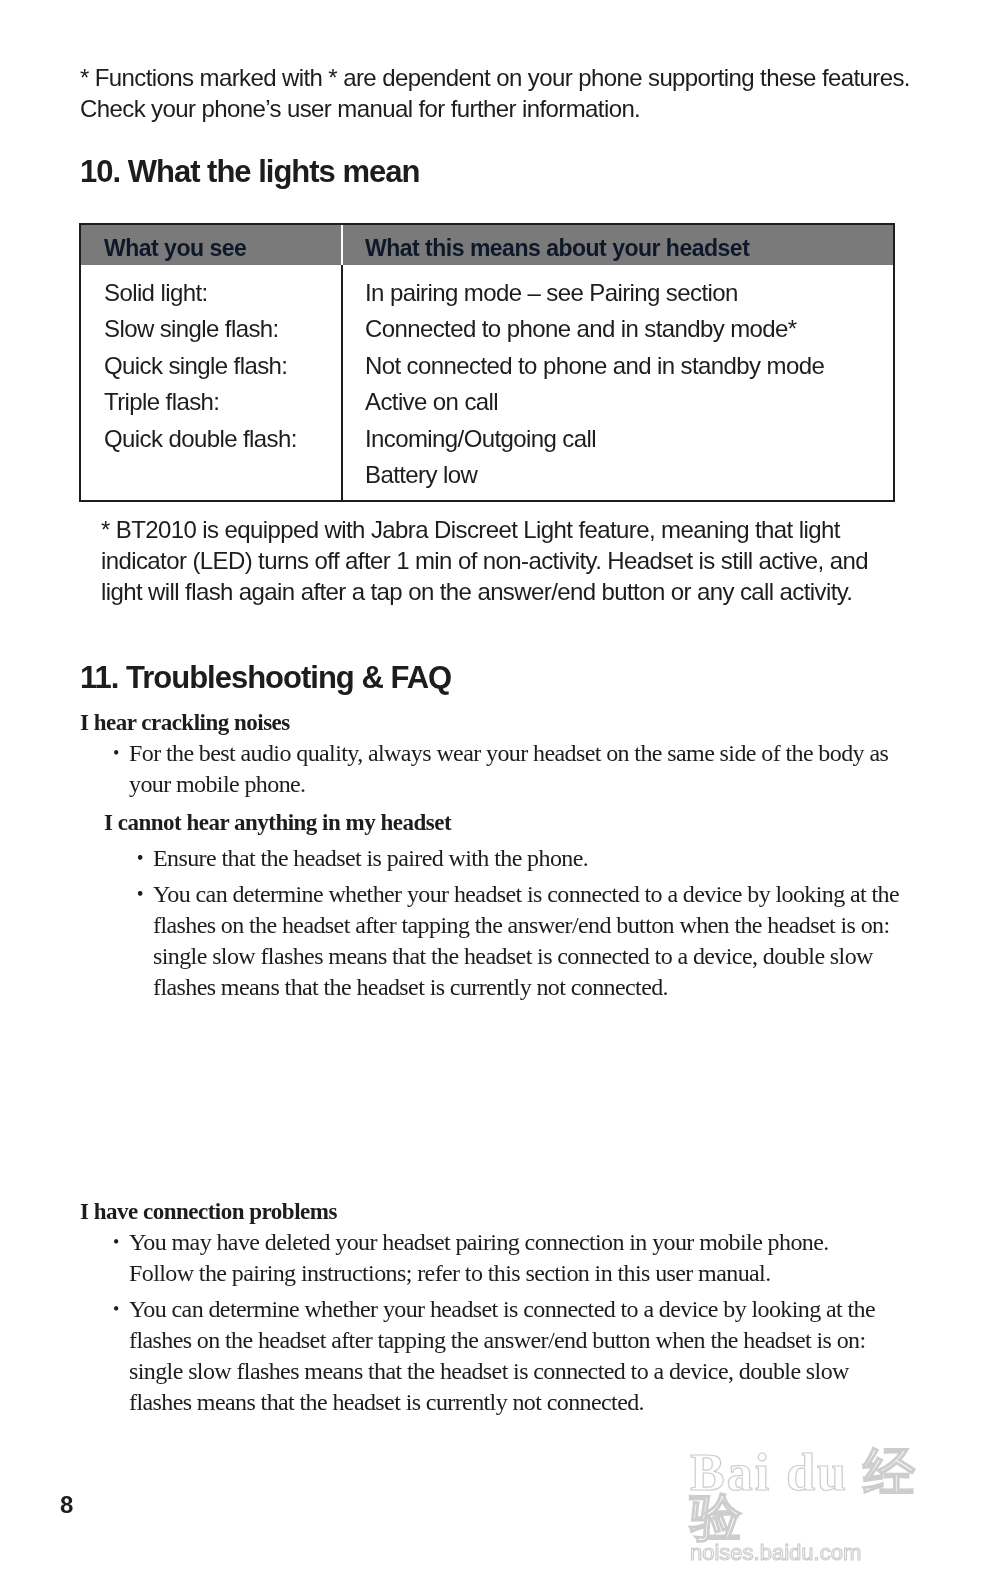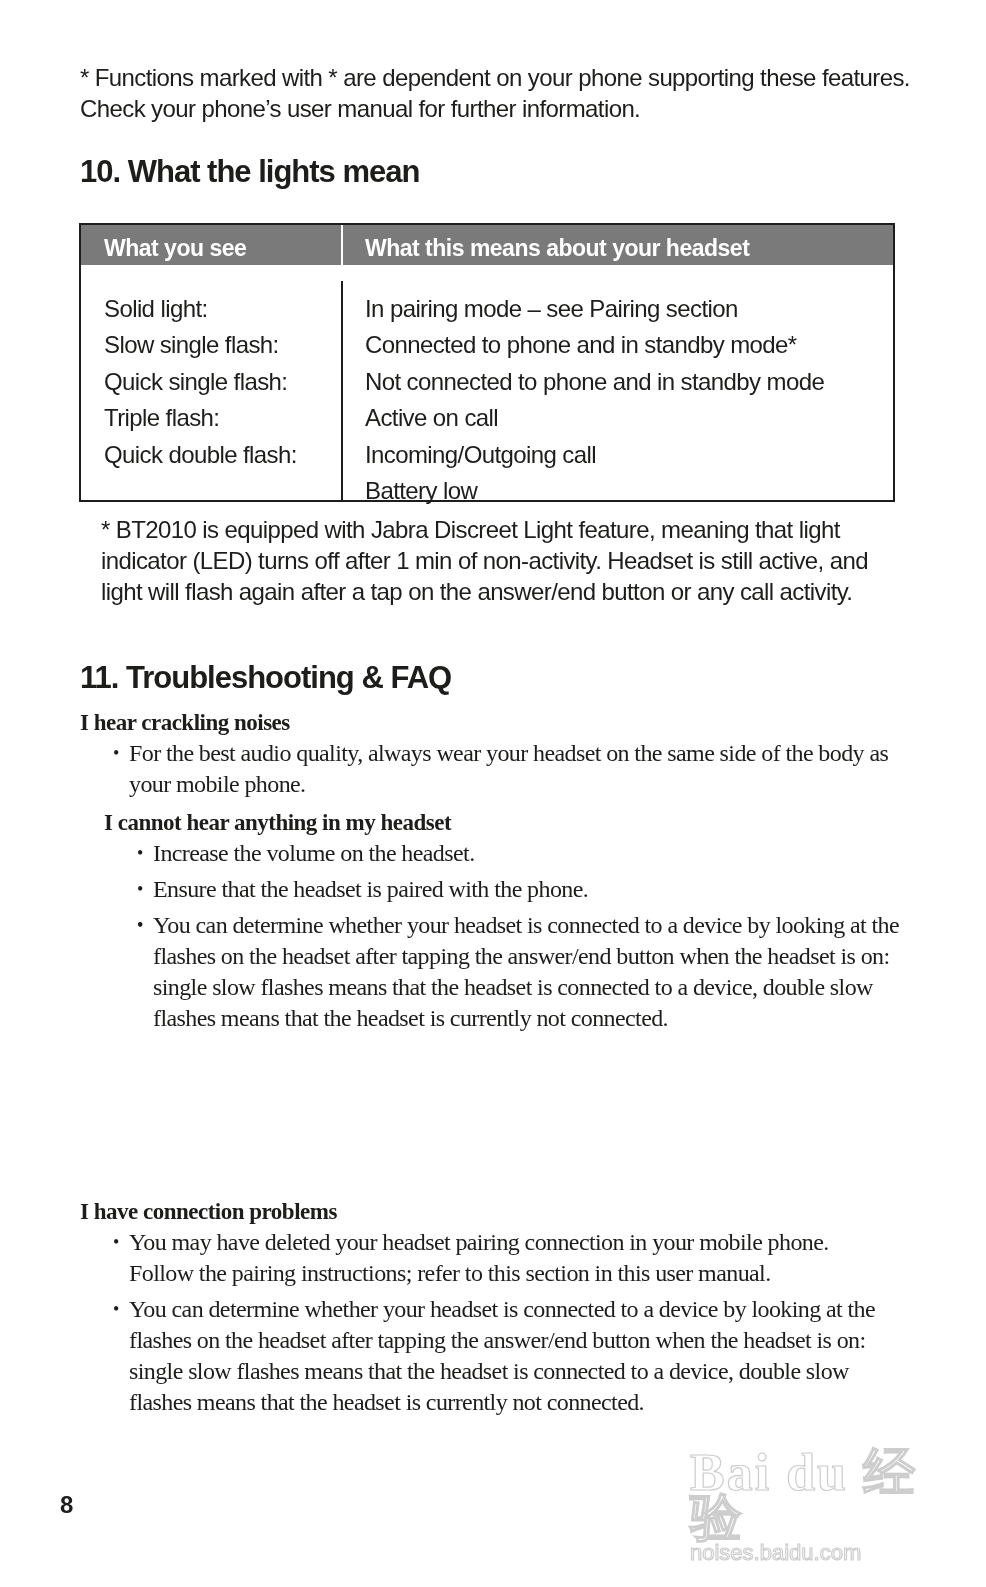--- a/index.html
+++ b/index.html
@@ -7,27 +7,27 @@
          font-family:"Liberation Sans", "DejaVu Sans", sans-serif; color:#1d1d1b; }
   .txt { font-size:24px; line-height:31px; letter-spacing:-0.6px; }
   #intro { position:absolute; left:80px; top:62px; width:830px; }
   h1 { margin:0; position:absolute; left:80px; font-size:31px; font-weight:bold;
        letter-spacing:-1px; line-height:44px; }
   #h10 { top:150px; }
   #h11 { top:656px; }
   #lights-table { position:absolute; left:79px; top:223px; width:816px; height:279px;
                   border:2px solid #1d1d1b; box-sizing:border-box; }
   .thead { display:flex; background:#7a7a7a; height:40px; }
-  .thead .c { color:#ffffff; font-weight:bold; font-size:23px; letter-spacing:-0.5px;
+  .thead .c { color:#0f172a; font-weight:bold; font-size:23px; letter-spacing:-0.5px;
               padding-top:10px; box-sizing:border-box; }
   .col1 { width:262px; padding-left:23px; box-sizing:border-box; border-right:2px solid #1d1d1b; }
   .col2 { flex:1; padding-left:22px; box-sizing:border-box; }
   .thead .col1 { border-right:2px solid #ffffff; }
   .tbody { display:flex; height:235px; }
-  .tbody .col1, .tbody .col2 { padding-top:10px;margin-top:16px; }
+  .tbody .col1, .tbody .col2 { padding-top:10px; }
   .row { font-size:24px; line-height:36.4px; letter-spacing:-0.6px; white-space:nowrap; }
   #footnote { position:absolute; left:101px; top:514px; width:800px; }
   .faq { position:absolute; left:80px; width:820px;font-family:Liberation Serif, serif; }
   .faq h3 { margin:0; font-size:23px; font-weight:bold; line-height:30px; letter-spacing:-0.5px; }
   .faq ul { list-style:none; margin:0; padding:0; }
   .faq li { position:relative; padding-left:49px; margin-bottom:5px; width:760px; }
   .faq li .bullet { position:absolute; left:33px; top:0; font-size:18px; }
   #page-number { position:absolute; left:60px; top:1491px; font-size:24px; font-weight:bold; }
   #watermark { position:absolute; left:690px; top:1450px; width:230px; height:80px;
                color:#ffffff; -webkit-text-stroke:1.2px #c8c8c8; opacity:0.9; }
@@ -72,21 +72,21 @@
 <div class="faq" style="top:708px;">
   <h3>I hear crackling noises</h3>
   <ul>
     <li class="txt"><span class="bullet">•</span><span>For the best audio quality, always wear your headset on the same side of the body as your mobile phone.</span></li>
   </ul>
 </div>
 
 <div class="faq" style="top:808px;margin-left:24px;">
   <h3>I cannot hear anything in my headset</h3>
   <ul>
-    <li class="txt"><span class="bullet">•</span><span>Increase the volume on the headset.</span></li>
+    <li class="txt"><span class="bullet">•</span></li>
     <li class="txt"><span class="bullet">•</span><span>Ensure that the headset is paired with the phone.</span></li>
     <li class="txt"><span class="bullet">•</span></li>
     <li class="txt"><span class="bullet">•</span><span>You can determine whether your headset is connected to a device by looking at the flashes on the headset after tapping the answer/end button when the headset is on: single slow flashes means that the headset is connected to a device, double slow flashes means that the headset is currently not connected.</span></li>
   </ul>
 </div>
 
 <div class="faq" style="top:1197px;">
   <h3>I have connection problems</h3>
   <ul>
     <li class="txt"><span class="bullet">•</span><span>You may have deleted your headset pairing connection in your mobile phone. Follow the pairing instructions; refer to this section in this user manual.</span></li>

